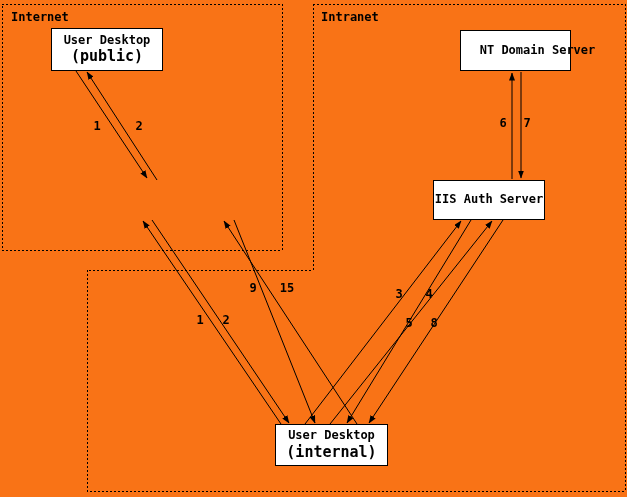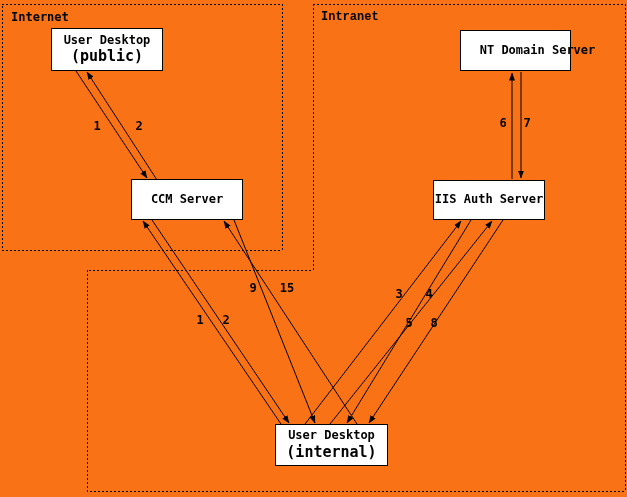--- a/index.html
+++ b/index.html
@@ -65,30 +65,27 @@
     <line x1="305" y1="424" x2="461" y2="221" stroke="#000000" stroke-width="1" marker-end="url(#arw)"></line>
     <line x1="471" y1="220" x2="347" y2="423" stroke="#000000" stroke-width="1" marker-end="url(#arw)"></line>
     <line x1="330" y1="424" x2="492" y2="221" stroke="#000000" stroke-width="1" marker-end="url(#arw)"></line>
     <line x1="503" y1="220" x2="369" y2="423" stroke="#000000" stroke-width="1" marker-end="url(#arw)"></line>
 
     <line x1="512" y1="179" x2="512" y2="73" stroke="#000000" stroke-width="1" marker-end="url(#arw)"></line>
     <line x1="521" y1="72" x2="521" y2="178" stroke="#000000" stroke-width="1" marker-end="url(#arw)"></line>
   </svg>
 
   <span class="zone-label" style="left:11px;top:10px;">Internet</span>
-  <span class="zone-label" style="left:321px;top:10px;font-family:Liberation Mono, monospace;">Intranet</span>
+  <span class="zone-label" style="left:321px;top:10px;">Intranet</span>
 
   <div class="node" style="left:51px;top:28px;width:112px;height:43px;">
     <span class="title">User Desktop</span>
     <span class="subtitle">(public)</span>
   </div>
 
-  <div class="node" style="left:131px;top:179px;width:112px;height:41px;">
-    <span class="title">CCM Server</span>
-  </div>
 
   <div class="node" style="left:460px;top:30px;width:111px;height:41px;padding-left:44px;">
     <span class="title">NT Domain Server</span>
   </div>
 
   <div class="node" style="left:433px;top:180px;width:112px;height:40px;">
     <span class="title">IIS Auth Server</span>
   </div>
 
   <div class="node" style="left:275px;top:424px;width:113px;height:42px;">

